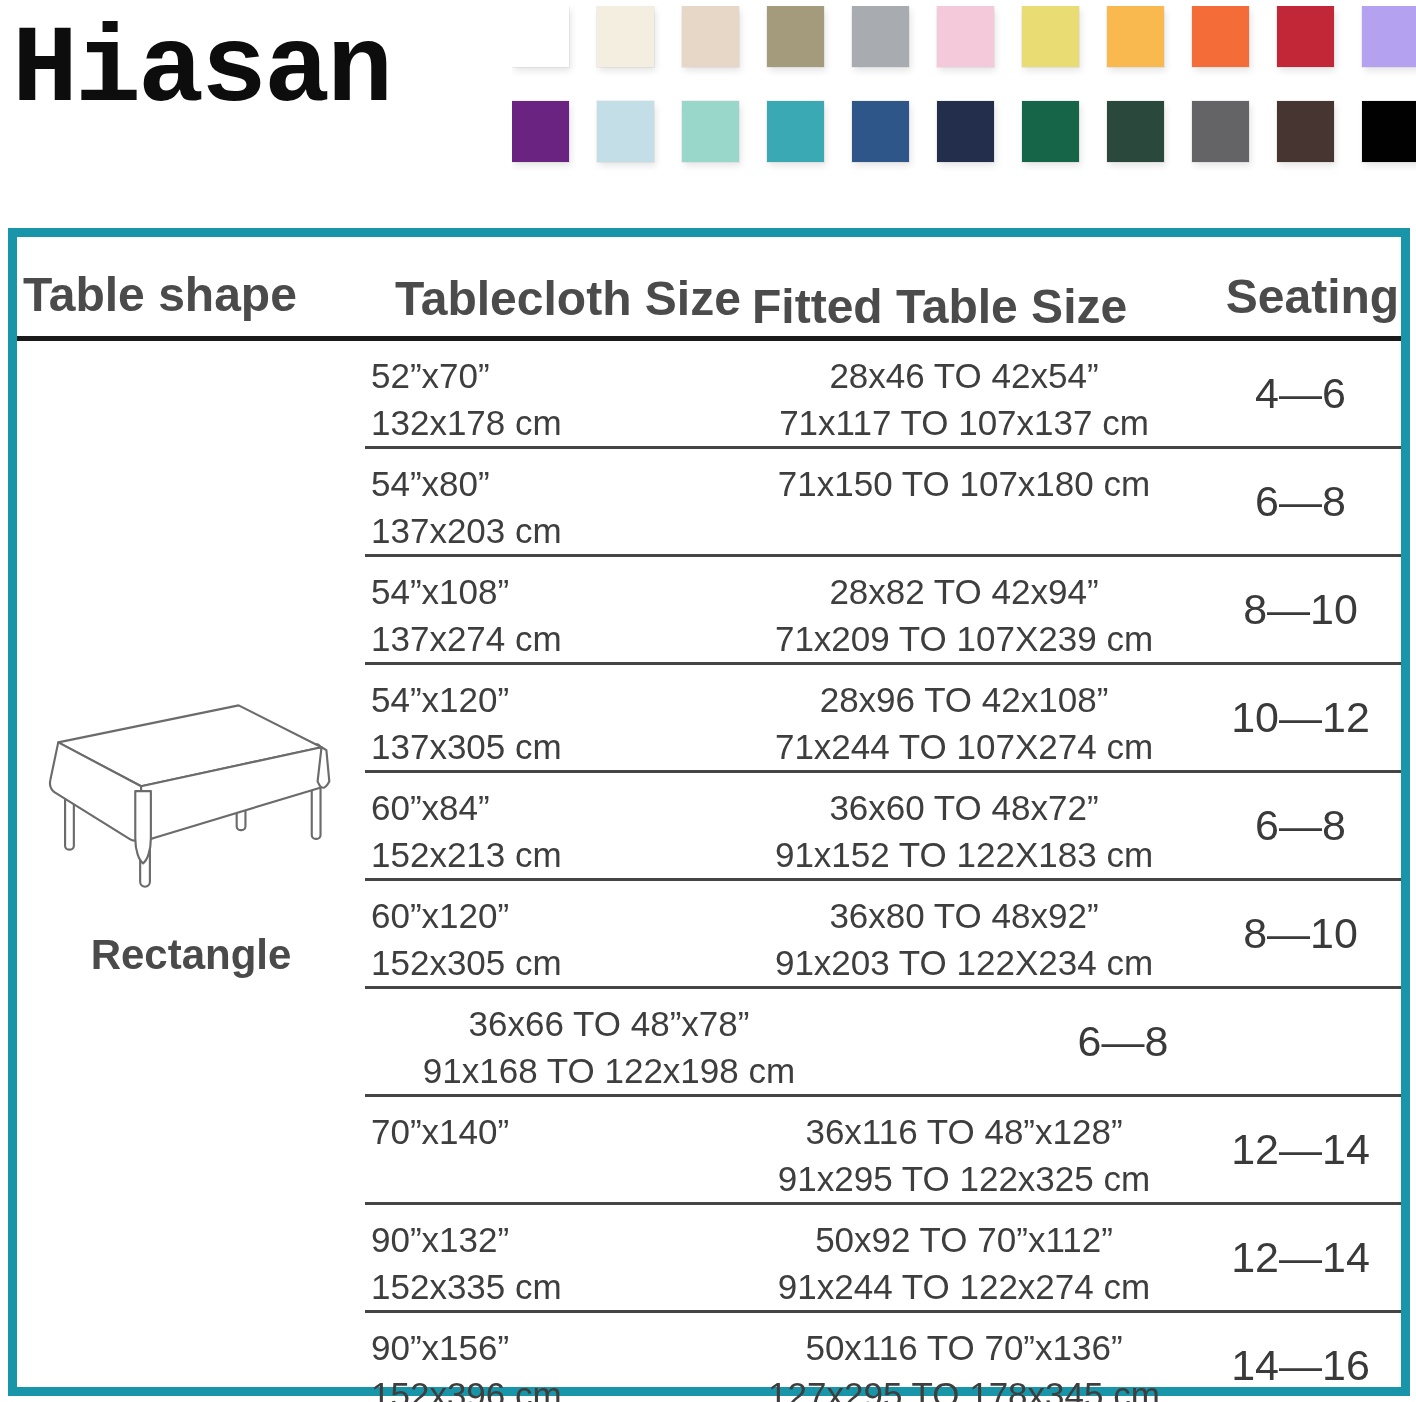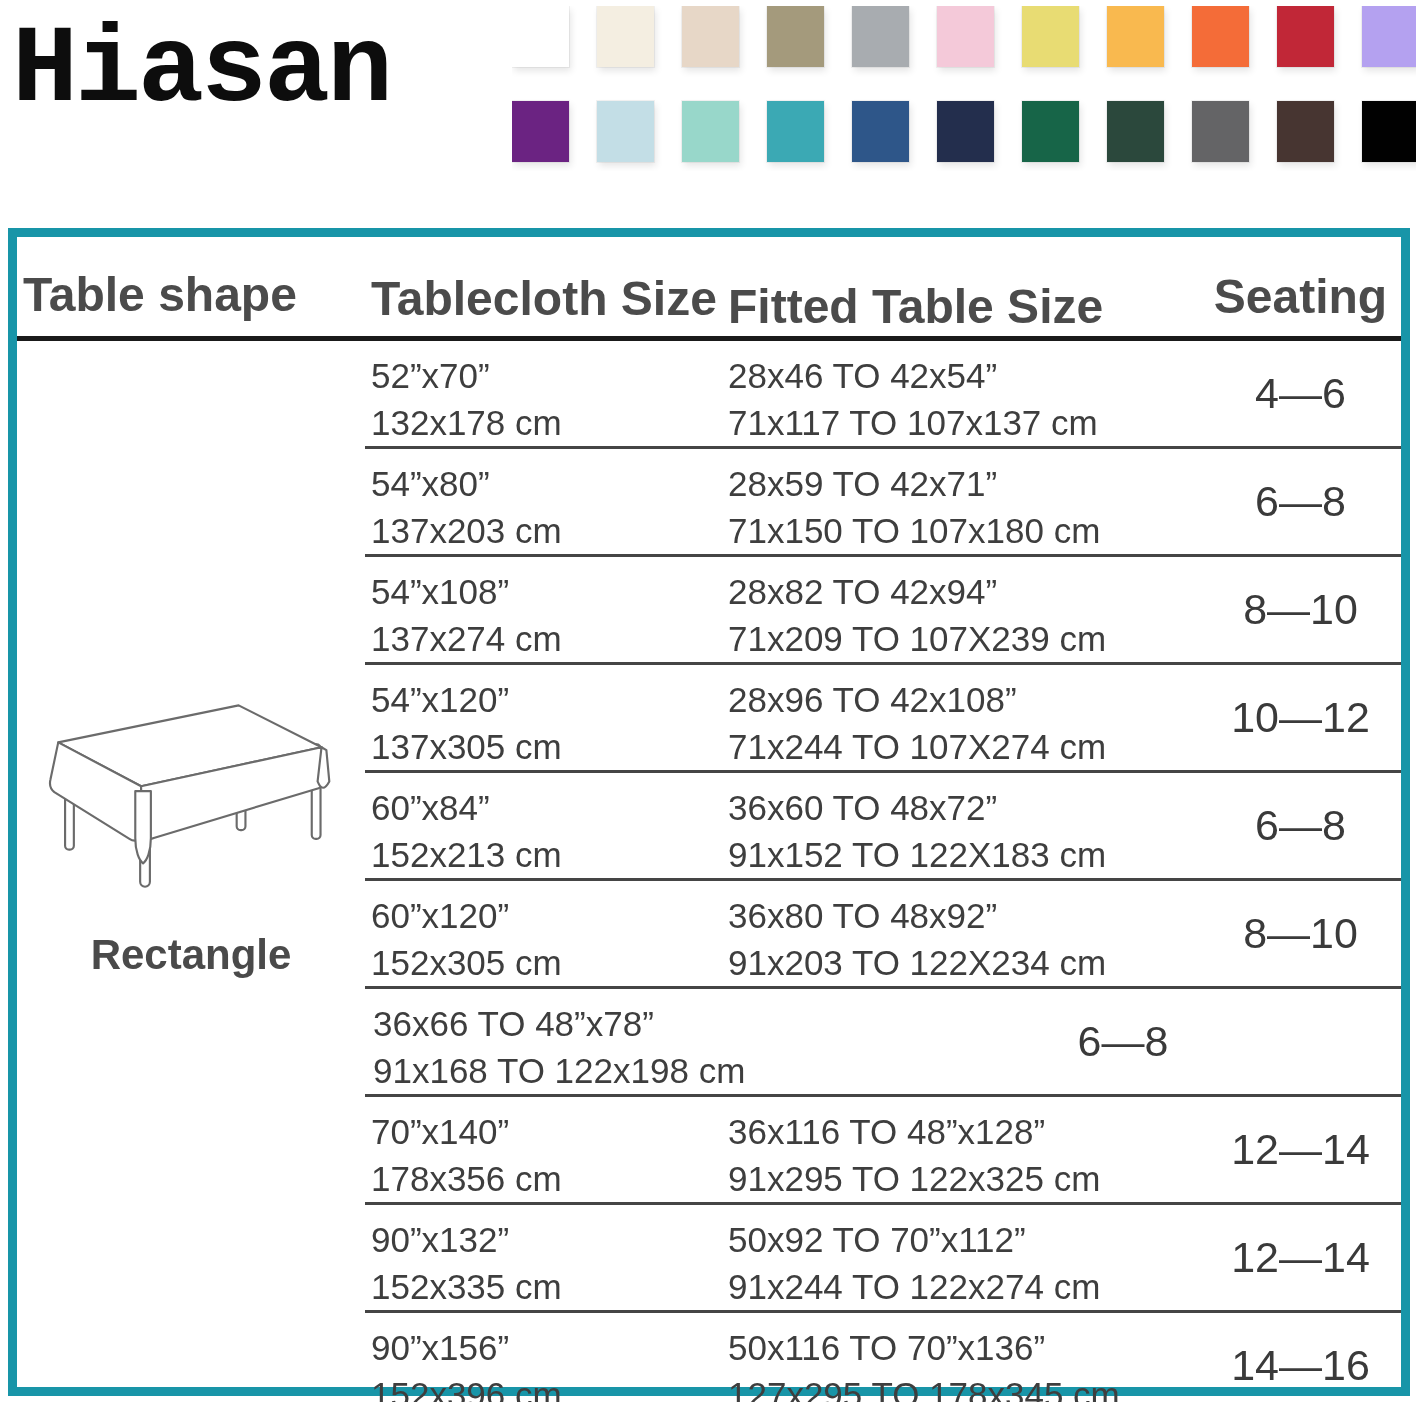--- a/index.html
+++ b/index.html
@@ -27,37 +27,37 @@
     position:absolute;left:8px;top:228px;width:1402px;height:1168px;
     box-sizing:border-box;border:9px solid #1895a8;background:#ffffff;
     display:flex;flex-direction:column;
   }
   .chart-header{
     height:99px;flex:0 0 99px;display:flex;align-items:flex-end;
     border-bottom:5px solid #1a1a1a;
     font-weight:bold;font-size:48px;color:#4b4b4b;
   }
   .chart-header .h-shape{width:348px;padding:0 0 14px 6px;box-sizing:border-box;}
-  .chart-header .h-cloth{width:355px;padding:0 0 10px 6px;box-sizing:border-box;}
+  .chart-header .h-cloth{width:355px;padding:0 0 10px 6px;box-sizing:border-box;margin-left:24px;}
   .chart-header .h-fitted{width:480px;padding:0 0 2px 8px;box-sizing:border-box;}
   .chart-header .h-seating{flex:1;text-align:center;padding-bottom:12px;}
   .chart-body{flex:1;display:flex;}
   .shape-cell{width:348px;flex:0 0 348px;position:relative;}
   .shape-cell svg{position:absolute;left:12px;top:352px;}
   .shape-label{
     position:absolute;left:0;top:590px;width:100%;text-align:center;
     font-weight:bold;font-size:42px;color:#4a4a4a;
   }
   .rows-col{flex:1;display:flex;flex-direction:column;}
   .data-row{flex:1;display:flex;}
   .data-row + .data-row{border-top:3px solid #454545;}
   .cell-2col{display:flex;flex-direction:column;justify-content:flex-start;
     padding-top:11px;box-sizing:border-box;}
   .cell-cloth{width:355px;flex:0 0 355px;padding-left:6px;}
-  .cell-fitted{width:480px;flex:0 0 480px;padding-left:8px;}
+  .cell-fitted{width:480px;flex:0 0 480px;padding-left:8px;text-align:center;}
   .cell-line{font-size:35px;line-height:47px;color:#3e3e3e;}
   .cell-seating{flex:1;display:flex;align-items:center;justify-content:center;
     font-size:43px;color:#3a3a3a;}
 </style>
 </head>
 <body>
 
 <div class="logo">Hiasan</div>
 
 <div class="swatch-grid">
@@ -130,21 +130,20 @@
         </div>
         <div class="cell-seating">4—6</div>
       </div>
 
       <div class="data-row">
         <div class="cell-2col cell-cloth">
           <div class="cell-line">54”x80”</div>
           <div class="cell-line">137x203 cm</div>
         </div>
         <div class="cell-2col cell-fitted">
-          <div class="cell-line">28x59 TO 42x71”</div>
           <div class="cell-line">71x150 TO 107x180 cm</div>
         </div>
         <div class="cell-seating">6—8</div>
       </div>
 
       <div class="data-row">
         <div class="cell-2col cell-cloth">
           <div class="cell-line">54”x108”</div>
           <div class="cell-line">137x274 cm</div>
         </div>
@@ -195,21 +194,20 @@
         <div class="cell-2col cell-fitted">
           <div class="cell-line">36x66 TO 48”x78”</div>
           <div class="cell-line">91x168 TO 122x198 cm</div>
         </div>
         <div class="cell-seating">6—8</div>
       </div>
 
       <div class="data-row">
         <div class="cell-2col cell-cloth">
           <div class="cell-line">70”x140”</div>
-          <div class="cell-line">178x356 cm</div>
         </div>
         <div class="cell-2col cell-fitted">
           <div class="cell-line">36x116 TO 48”x128”</div>
           <div class="cell-line">91x295 TO 122x325 cm</div>
         </div>
         <div class="cell-seating">12—14</div>
       </div>
 
       <div class="data-row">
         <div class="cell-2col cell-cloth">

